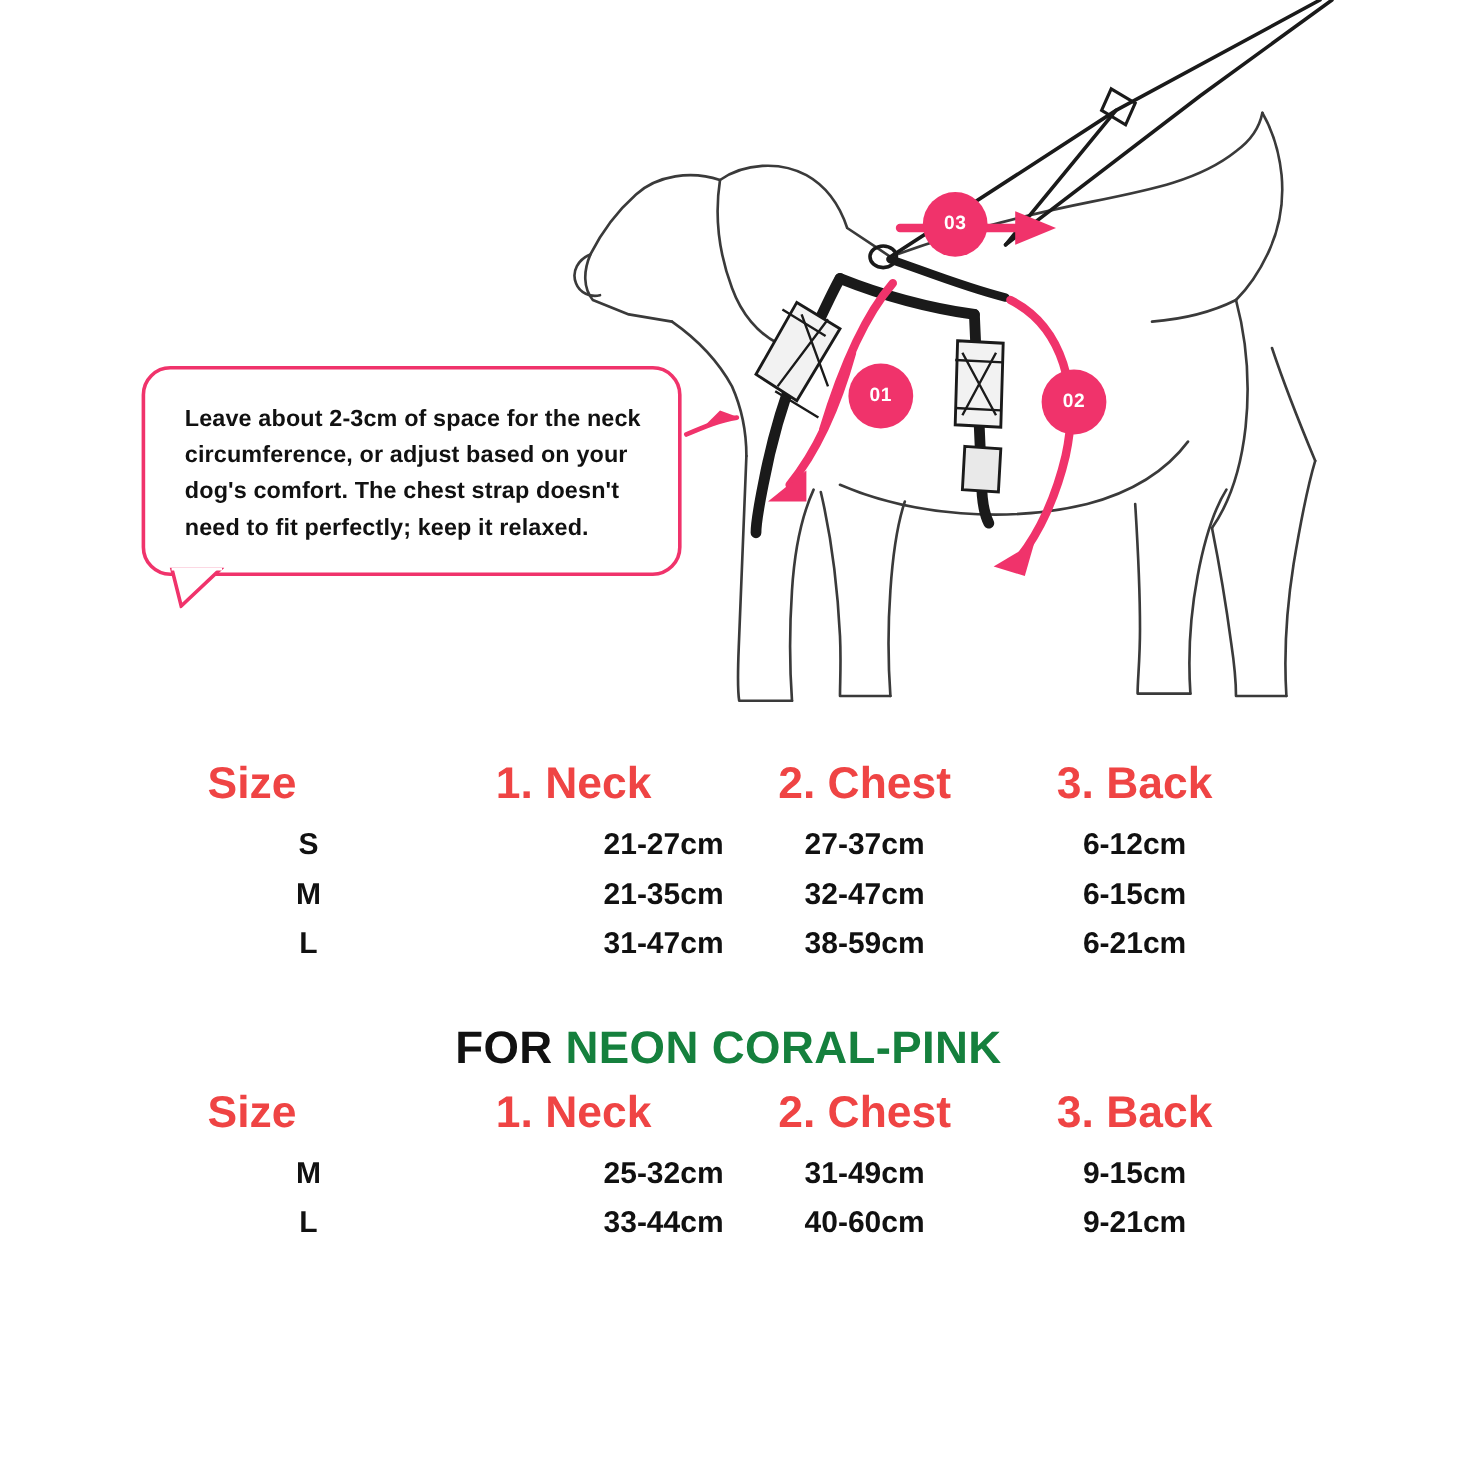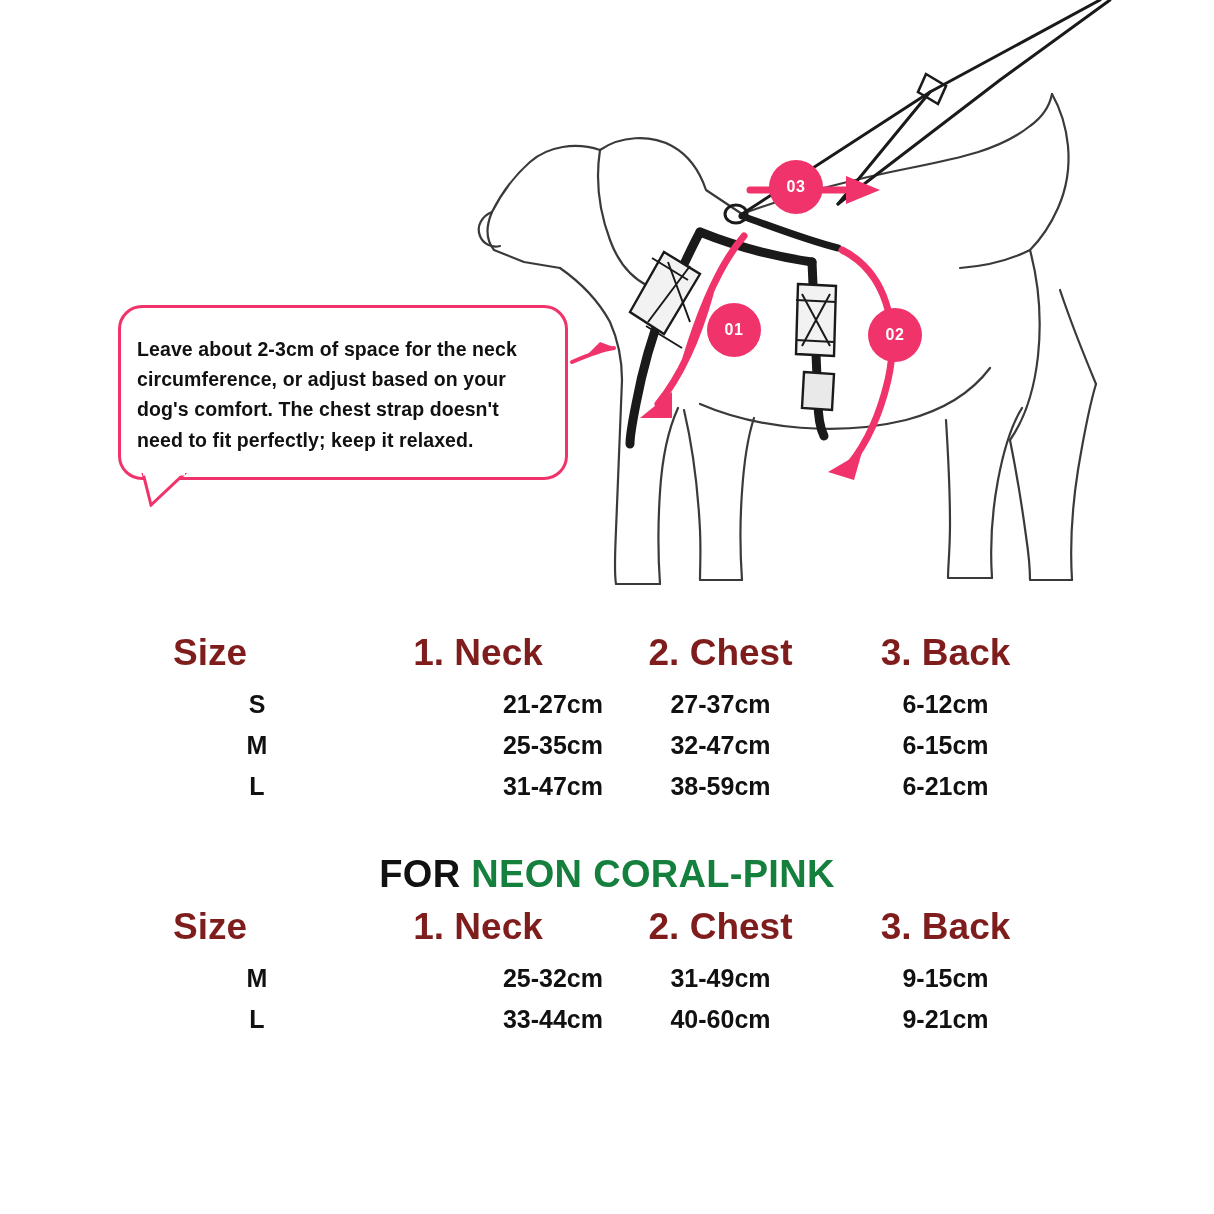--- a/index.html
+++ b/index.html
@@ -32,21 +32,21 @@
   
   #callout {
     position: absolute;
     left: 118px;
     top: 305px;
     width: 450px;
     border: 3px solid #f0336b;
     border-radius: 24px;
     background: #ffffff;
     box-sizing: border-box;
-    padding: 26px 26px 22px 16px;
+    padding: 26px 26px 22px 33px;
   }
   #callout-text {
     font-size: 19.5px;
     line-height: 1.55;
     color: #111111;
     font-weight: 700;
     font-family: "Liberation Sans", sans-serif;
     letter-spacing: 0.1px;
     white-space: pre-line;
   }
@@ -106,21 +106,21 @@
 
   table.size-table {
     width: 880px;
     margin: 0 auto;
     border-collapse: collapse;
     table-layout: fixed;
   }
   table.size-table th {
     font-size: 37px;
     font-weight: 700;
-    color: #7f1d1d;
+    color: #ef4444;
     padding: 2px 0 10px 0;
     font-family: "Liberation Sans", sans-serif;
   }
   table.size-table th.col-size { width: 180px; text-align: left; padding-left: 12px;}
   table.size-table th.col-neck { width: 250px; text-align: center; }
   table.size-table th.col-chest { width: 235px; text-align: center; }
   table.size-table th.col-back { width: 215px; text-align: center; }
 
   table.size-table td {
     font-size: 25px;
@@ -274,21 +274,21 @@
       </thead>
       <tbody>
         <tr>
           <td class="c-size">S</td>
           <td class="c-neck">21-27cm</td>
           <td class="c-chest">27-37cm</td>
           <td class="c-back">6-12cm</td>
         </tr>
         <tr>
           <td class="c-size">M</td>
-          <td class="c-neck">25-35cm</td>
+          <td class="c-neck">21-35cm</td>
           <td class="c-chest">32-47cm</td>
           <td class="c-back">6-15cm</td>
         </tr>
         <tr>
           <td class="c-size">L</td>
           <td class="c-neck">31-47cm</td>
           <td class="c-chest">38-59cm</td>
           <td class="c-back">6-21cm</td>
         </tr>
       </tbody>

